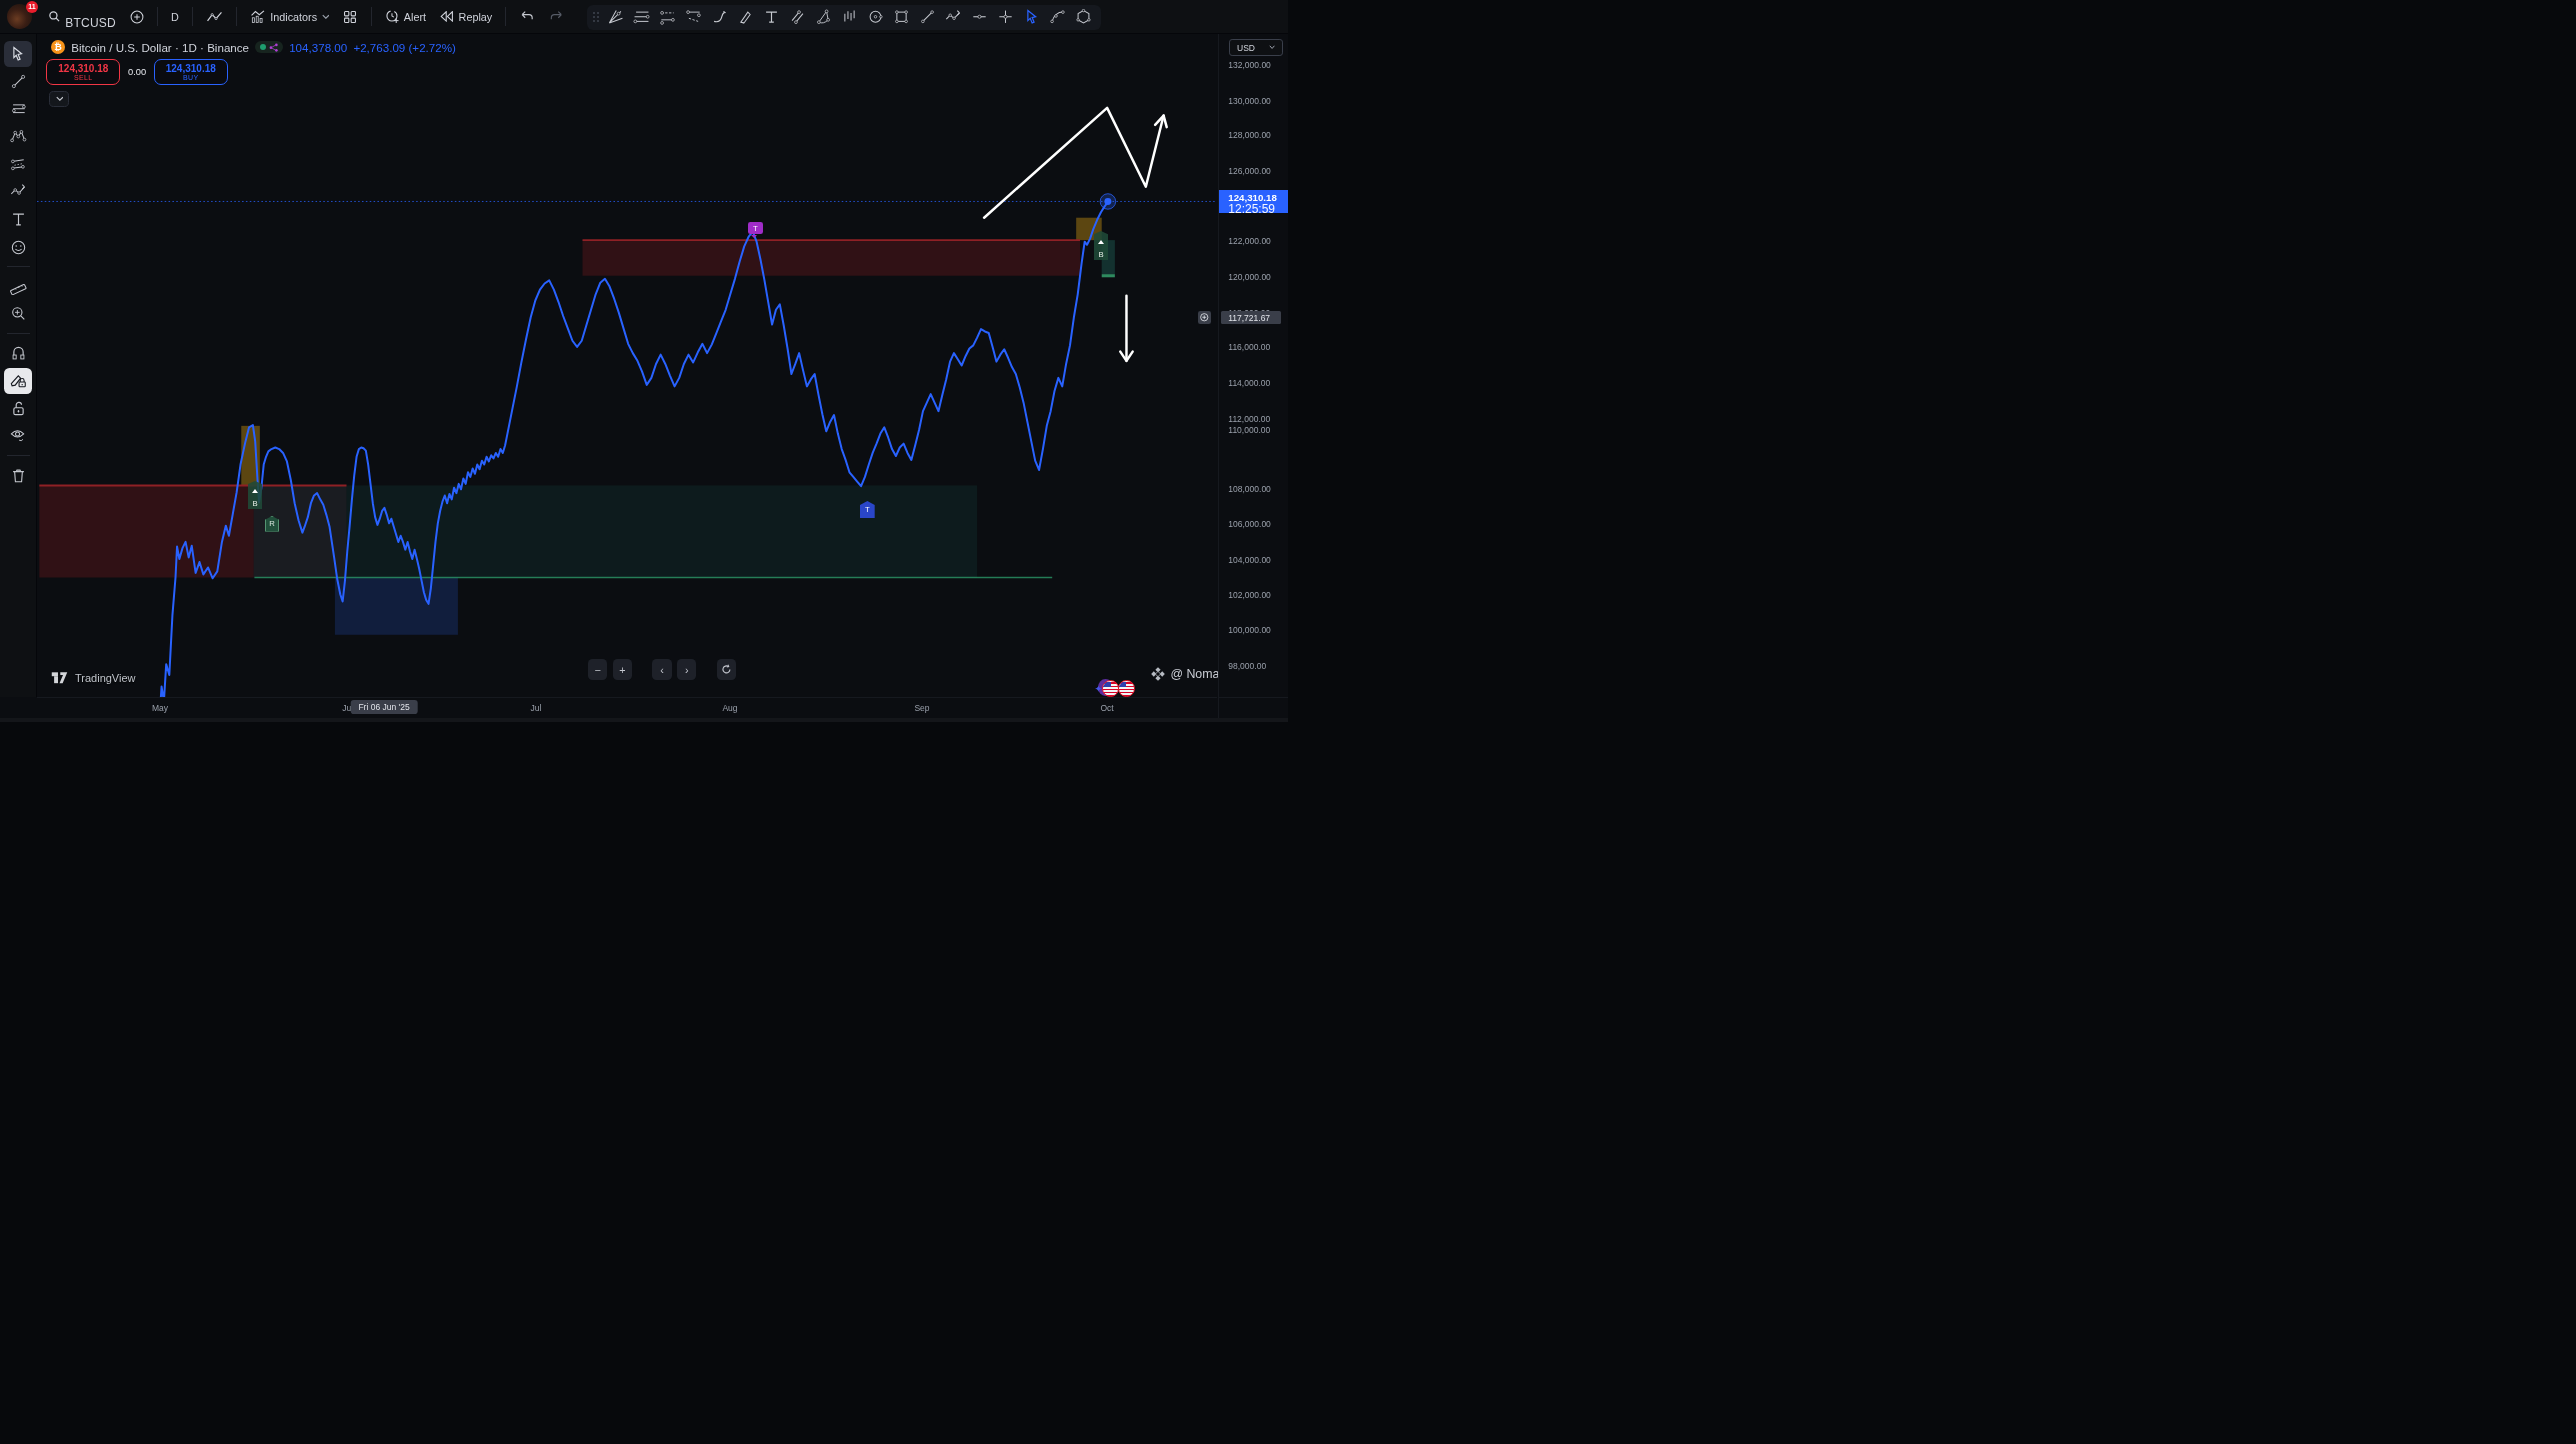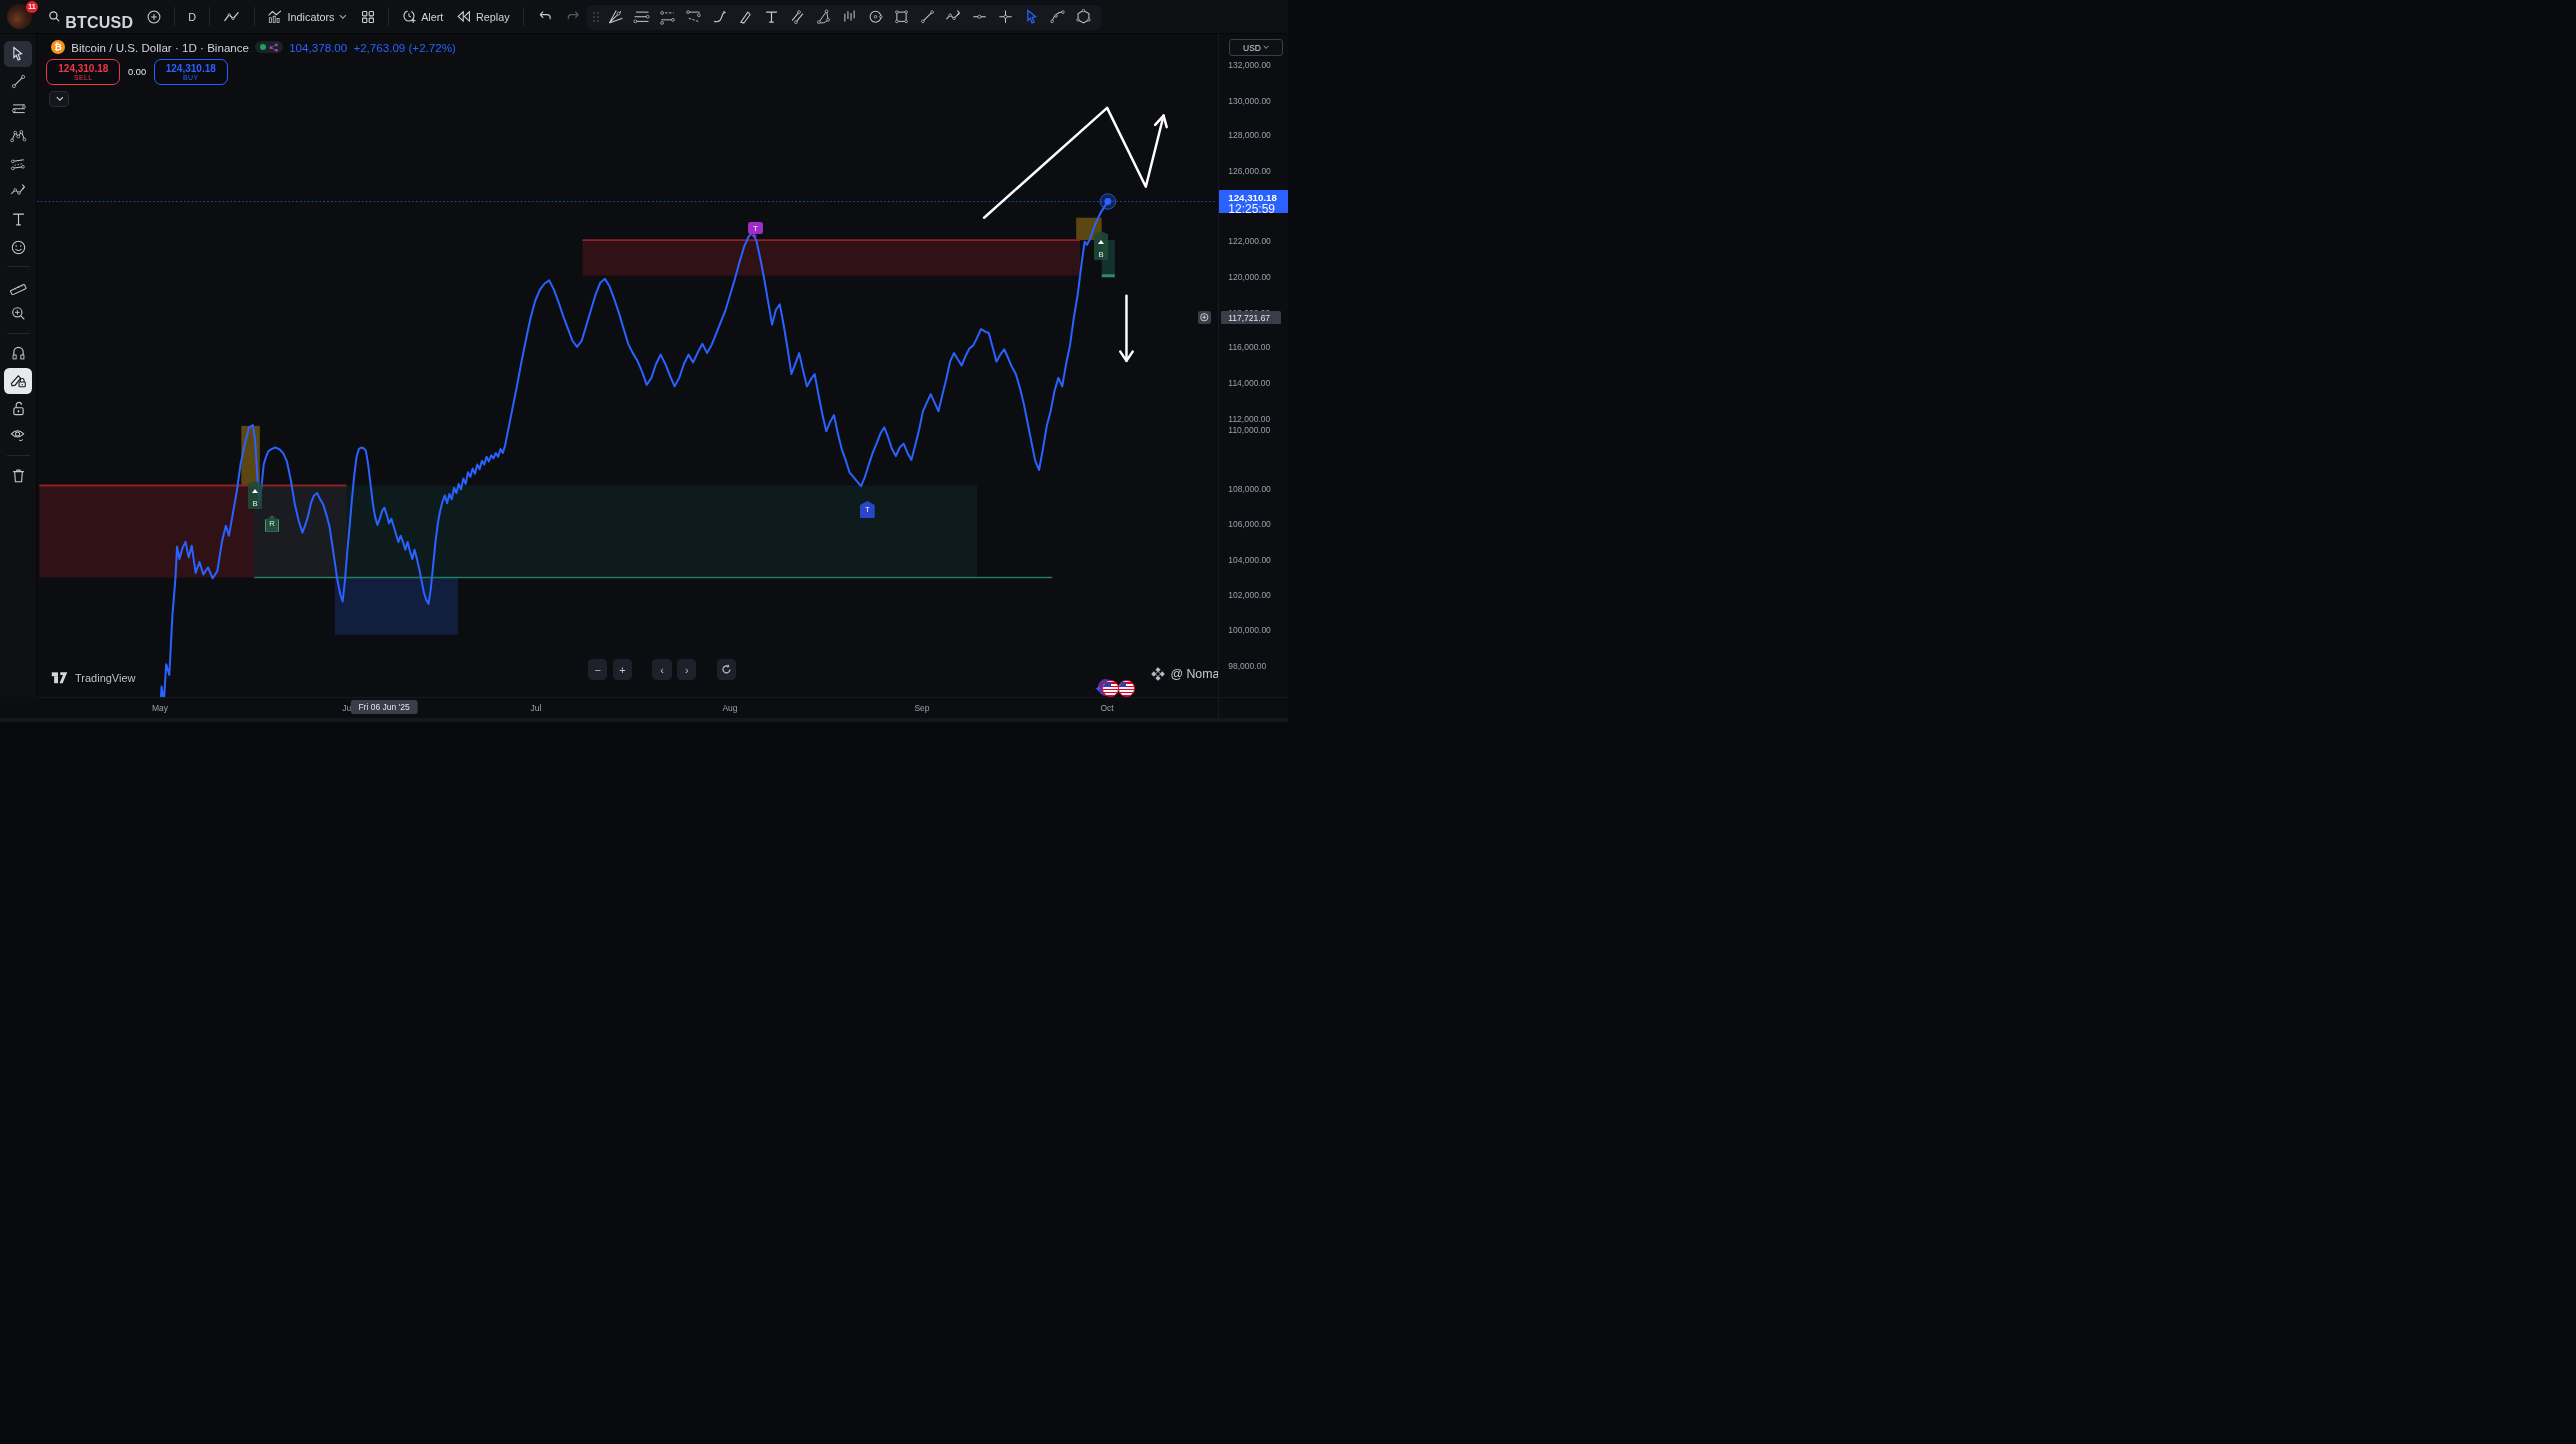--- a/index.html
+++ b/index.html
@@ -7,21 +7,21 @@
   body{font-family:"Liberation Sans", sans-serif;}
   #app{position:relative;width:1288px;height:722px;background:#0b0d11;overflow:hidden;color:#d1d4dc;}
 
   
   #topbar{position:absolute;left:0;top:0;width:1288px;height:34px;background:#0e1013;border-bottom:0.8px solid #05060a;display:flex;align-items:center;z-index:30;}
   .tb-sep{width:0.8px;height:18.6px;background:#23262e;margin:0 6.2px;}
   .tb-btn{display:flex;align-items:center;gap:4.6px;padding:0 7px;height:25px;border-radius:4.6px;cursor:pointer;color:#d1d4dc;font-size:10.8px;}
   .icon-svg{display:block;}
   #avatar{position:relative;width:25px;height:25px;margin:0 9.3px 0 7px;border-radius:50%;background:radial-gradient(circle at 40% 60%, #6b3c22 0%, #3a1e14 45%, #17100d 100%);cursor:pointer;flex:0 0 auto;}
   #avatar .badge{position:absolute;top:-3.1px;right:-6.2px;min-width:12.4px;height:11.6px;padding:0 2.3px;background:#e91d2c;color:#fff;font-size:7px;font-weight:bold;border-radius:6.2px;display:flex;align-items:center;justify-content:center;}
-  .symbol-name{font-weight:bold;font-size:16px;letter-spacing:0.2px;margin-top:12px;}
+  .symbol-name{font-weight:normal;font-size:12px;letter-spacing:0.2px;margin-top:12px;}
   
   #float-toolbar{position:absolute;left:587px;top:4.6px;height:25px;background:#15181e;border-radius:6.2px;display:flex;align-items:center;padding:0 4.6px;z-index:31;}
   .ft-handle{display:grid;grid-template-columns:2.3px 2.3px;gap:1.5px;margin:0 3.1px 0 1.5px;}
   .ft-handle i{width:2.3px;height:2.3px;border-radius:50%;background:#3f4450;}
   .ft-icon{width:26px;height:21.7px;display:flex;align-items:center;justify-content:center;border-radius:3.9px;cursor:pointer;}
 
   
   #sidebar{position:absolute;left:0;top:34px;width:37px;height:663px;background:#0e1013;border-right:0.8px solid #05060a;display:flex;flex-direction:column;align-items:center;padding-top:6.2px;z-index:25;}
   .sb-icon{width:28px;height:26px;display:flex;align-items:center;justify-content:center;border-radius:5.4px;cursor:pointer;margin:0.8px 0;color:#c6c9d0;}
   .sb-icon.sel{background:#2a2e39;}
@@ -71,21 +71,21 @@
   .flag-c{position:absolute;width:17px;height:17px;border-radius:50%;border:1.5px solid #e8192c;background:repeating-linear-gradient(180deg,#f2f4f6 0 1.5px,#d80027 1.5px 3.1px);overflow:hidden;}
   .flag-c:before{content:"";position:absolute;left:0;top:1.5px;width:7.7px;height:5.4px;background:#2e3fae;}
   #flags .spark{position:absolute;left:-1.5px;top:4.6px;color:#4656e8;font-size:9.3px;}
   #flags .moon{position:absolute;left:1.5px;top:0.8px;width:15.5px;height:17px;border-radius:50%;background:#5b2d9e;}
   #attrib{position:absolute;right:3.1px;top:667px;display:flex;align-items:center;gap:5.4px;color:#c9ccd4;font-size:12.4px;z-index:9;}
   #attrib .hex{position:absolute;right:28px;top:-13px;}
 
   
   #paxis{position:absolute;left:1218px;top:34px;width:70px;height:663px;background:#0b0d11;border-left:0.8px solid #16191f;z-index:20;}
   .tick{position:absolute;left:9.3px;transform:translateY(-50%);font-size:8.5px;color:#9aa0ab;white-space:nowrap;}
-  #usd-btn{position:absolute;left:10px;top:5.4px;width:54px;height:16.3px;border:0.8px solid #3a3f4b;border-radius:3.1px;display:flex;align-items:center;justify-content:space-between;padding:0 13px;font-size:8.5px;color:#d1d4dc;cursor:pointer;background:#0e1013;}
+  #usd-btn{position:absolute;left:10px;top:5.4px;width:54px;height:16.3px;border:0.8px solid #3a3f4b;border-radius:3.1px;display:flex;align-items:center;justify-content:space-between;padding:0 7px;font-size:8.5px;color:#d1d4dc;cursor:pointer;background:#0e1013;}
   #cur-label{position:absolute;left:0;width:70px;height:23px;background:#2962ff;color:#fff;padding:1.5px 0 0 9.3px;line-height:1.15;z-index:5;}
   #cur-label .p{font-size:9.7px;font-weight:bold;}
   #cur-label .t{font-size:12px;opacity:.95;}
   #xh-price{position:absolute;left:1.5px;width:60px;height:13px;background:#3a3e49;color:#e2e4ea;font-size:8.5px;display:flex;align-items:center;padding-left:7.7px;border-radius:1.5px;z-index:4;}
   #xh-plus{position:absolute;left:1198px;top:311px;width:13px;height:13px;background:#3a3e49;border-radius:2.3px;color:#e2e4ea;display:flex;align-items:center;justify-content:center;z-index:21;font-size:9.3px;cursor:pointer;}
 
   
   #taxis{position:absolute;left:37px;top:697px;width:1180px;height:21.7px;background:#0b0d11;border-top:0.8px solid #16191f;z-index:18;}
   .month{position:absolute;top:4.6px;transform:translateX(-50%);font-size:8.5px;color:#9aa0ab;}
   #xh-date{position:absolute;top:1.5px;transform:translateX(-50%);background:#3a3e49;color:#e2e4ea;font-size:8.5px;padding:2.3px 7.7px;border-radius:3.1px;z-index:5;white-space:nowrap;}

